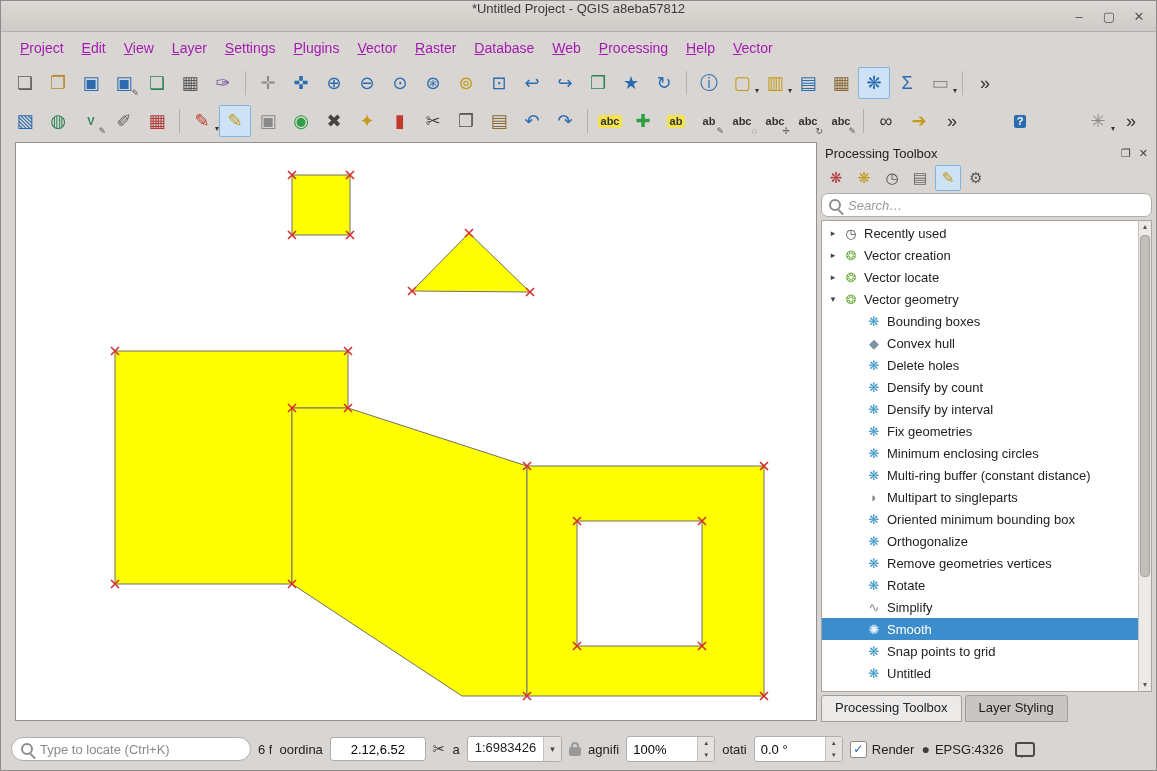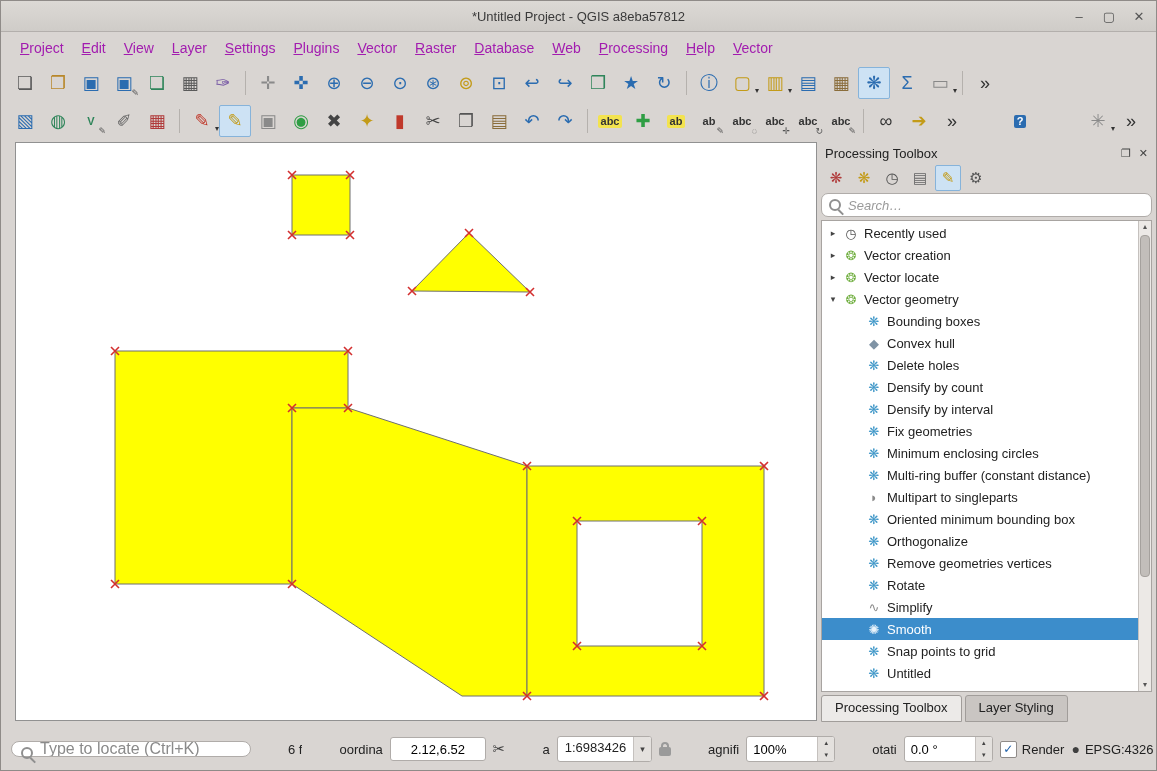--- a/index.html
+++ b/index.html
@@ -1,20 +1,20 @@
 <!DOCTYPE html>
 <html><head>
 <meta charset="utf-8">
 <style>
   html,body{margin:0;padding:0;background:#b5b1ae;font-family:"Liberation Sans","DejaVu Sans",sans-serif;}
   .window{width:1157px;height:771px;background:#d9d5d2;border:1px solid #8f8b88;box-sizing:border-box;
           display:flex;flex-direction:column;overflow:hidden;position:relative;}
   
   .titlebar{height:30px;flex:none;background:linear-gradient(#dcd9d5,#cfccc8);border-bottom:1px solid #b3afac;
-            display:flex;align-items:center;position:relative;}
+            display:flex;align-items:flex-start;position:relative;}
   .title{flex:1;text-align:center;font-size:13px;color:#3a3a3a;}
   .wctrls{position:absolute;right:10px;top:0;height:100%;display:flex;align-items:center;gap:16px;}
   .wbtn{font-size:13px;color:#555;width:14px;text-align:center;cursor:default;}
   
   .menubar{height:32px;flex:none;display:flex;align-items:center;padding:0 10px;}
   .menu-item{display:inline-block;padding:4px 9px;font-size:14px;color:#a21caf;}
   .menu-item::first-letter{text-decoration:underline;}
   
   .toolbar{height:38px;flex:none;display:flex;align-items:center;padding:0 8px;gap:1px;}
   .tbtn{width:30px;height:30px;flex:none;display:flex;align-items:center;justify-content:center;position:relative;
@@ -55,24 +55,24 @@
            display:flex;flex-direction:column;align-items:center;}
   .sarrow{font-size:8px;color:#555;height:12px;line-height:12px;flex:none;}
   .sarrow.down{margin-top:auto;}
   .sthumb{width:8px;height:340px;flex:none;background:#c2beba;border:1px solid #a5a19d;border-radius:4px;margin:2px 0;}
   .ptabs{height:27px;flex:none;display:flex;gap:3px;padding-top:3px;}
   .ptab{padding:4px 13px;font-size:13px;border:1px solid #a19d9a;border-radius:3px 3px 0 0;background:#c9c5c2;color:#222;}
   .ptab.active{background:#eceae8;}
   
   .statusbar{height:42px;flex:none;display:flex;align-items:center;gap:7px;padding:0 10px;font-size:13px;color:#222;}
   .locate{position:relative;width:240px;flex:none;}
-  .locate input{width:100%;height:16px;box-sizing:border-box;border:1px solid #b0aca9;border-radius:12px;
-                padding:0 8px 0 28px;font-size:16px;background:#fff;}
+  .locate input{width:100%;height:24px;box-sizing:border-box;border:1px solid #b0aca9;border-radius:12px;
+                padding:0 8px 0 28px;font-size:13px;background:#fff;}
   .locate .mag-ic{left:10px;top:6px;}
-  .sbtext{white-space:nowrap;overflow:hidden;flex:none;margin-left:30px;}
+  .sbtext{white-space:nowrap;overflow:hidden;flex:none;}
   .sbval{width:96px;height:24px;flex:none;box-sizing:border-box;border:1px solid #b0aca9;border-radius:3px;
          text-align:center;font-size:13px;background:#fff;}
   .sbic{font-size:15px;color:#444;flex:none;}
   .combo{display:flex;height:24px;flex:none;border:1px solid #b0aca9;border-radius:3px;background:#fff;align-items:stretch;overflow:hidden;}
   .comboval{padding:3px 7px;font-size:13px;}
   .combobtn{width:17px;display:flex;align-items:center;justify-content:center;font-size:9px;color:#444;
             border-left:1px solid #c5c1be;background:#e4e1de;}
   .lock{width:12px;height:9px;flex:none;background:#9a9a9a;border-radius:2px;position:relative;margin-top:5px;}
   .lock::before{content:"";position:absolute;left:2px;top:-5px;width:8px;height:5px;border:2px solid #9a9a9a;
                 border-bottom:none;border-radius:4px 4px 0 0;box-sizing:border-box;}

